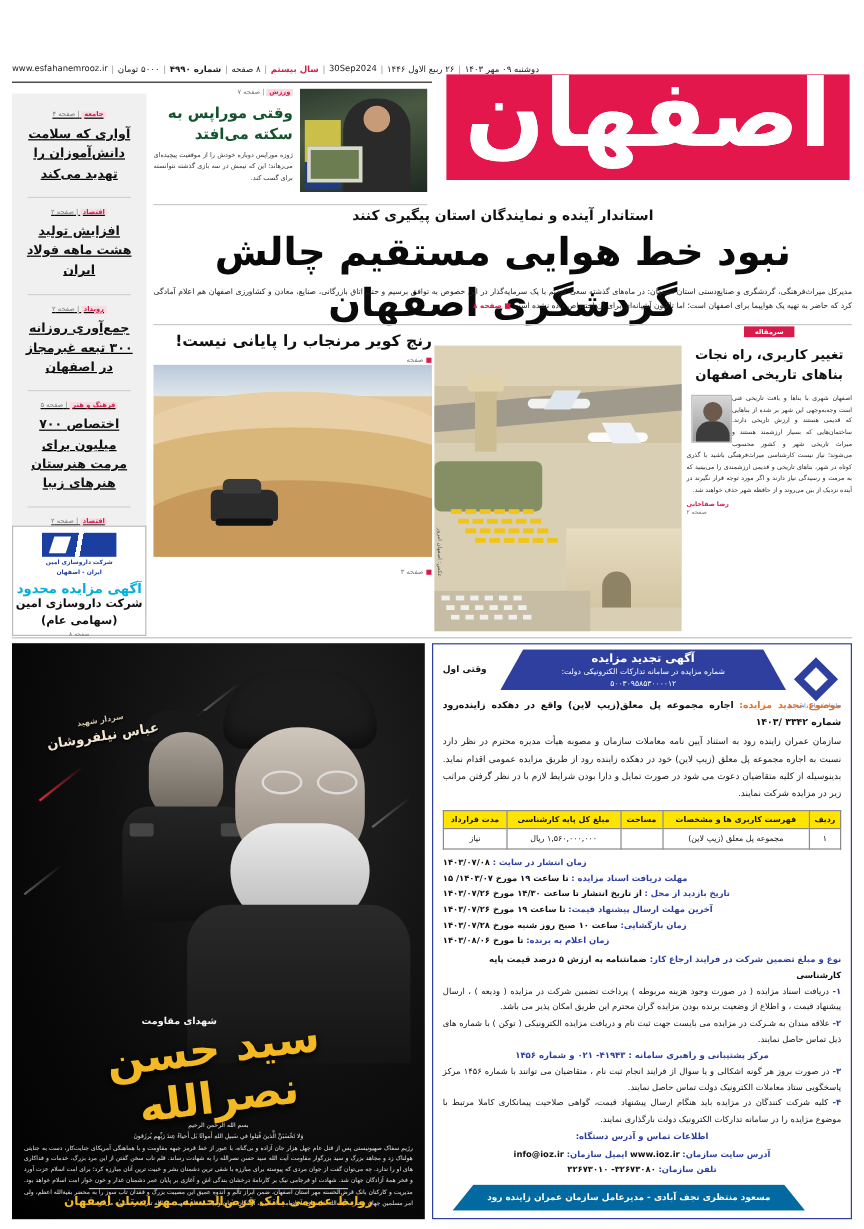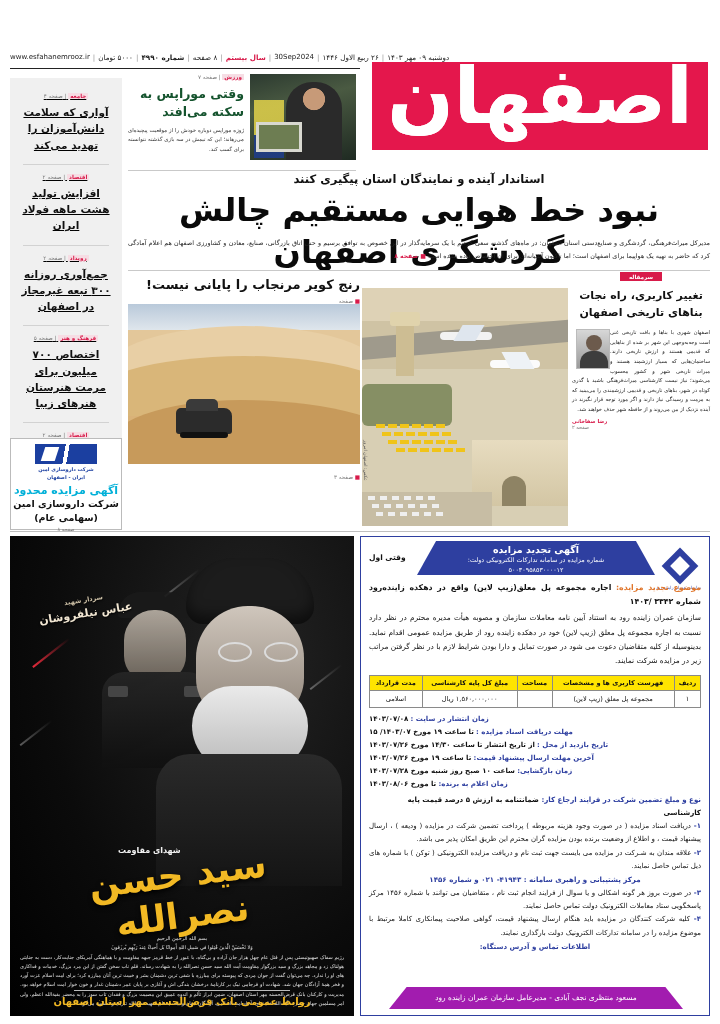--- a/index.html
+++ b/index.html
@@ -333,22 +333,22 @@
   .au-clauses .cl { font-size: 7px; line-height: 1.9; text-align: justify; color:#111; }
   .au-clauses .cl .n { color:#2e3fa0; font-weight: bold; }
   .au-contactline { font-size: 7.1px; color:#2e3fa0; font-weight: bold; text-align:center; line-height:1.9; }
 
   .au-contact { margin-top: 3px; direction: rtl; text-align: center; }
   .au-contact .ln { font-size: 7px; line-height: 1.8; color:#111; }
   .au-contact .ln .k { color:#2e3fa0; font-weight: bold; }
   .au-contact .ln .v { font-weight: bold; font-family: "DejaVu Sans", sans-serif; }
 
   .au-sign {
-    position: absolute; bottom: 6px; left: 28px; width: 294px; height: 22px;
-    background:#a21caf; color:#fff; font-size: 7.4px; font-weight: normal;
+    position: absolute; bottom: 6px; left: 16px; width: 294px; height: 22px;
+    background:#0369a1; color:#fff; font-size: 7.4px; font-weight: bold;
     direction: rtl; text-align: center; line-height: 22px;
     clip-path: polygon(6% 0, 94% 0, 100% 100%, 0% 100%);
   }
 </style>
 </head>
 <body>
 
 <div class="page">
 
   <div class="masthead-bar">
@@ -638,21 +638,21 @@
             <th>مبلغ کل پایه کارشناسی</th>
             <th>مدت قرارداد</th>
           </tr>
         </thead>
         <tbody>
           <tr>
             <td>۱</td>
             <td>مجموعه پل معلق (زیپ لاین)</td>
             <td></td>
             <td>۱,۵۶۰,۰۰۰,۰۰۰ ریال</td>
-            <td>اسلامی</td>
+            <td>نیاز</td>
           </tr>
         </tbody>
       </table>
 
       <div class="au-dates">
         <div class="ln">
           <span class="k">زمان انتشار در سایت :</span>
           <span class="v">۱۴۰۳/۰۷/۰۸</span>
         </div>
         <div class="ln">
@@ -695,19 +695,31 @@
           <span class="n">۳-</span>
           <span>در صورت بروز هر گونه اشکالی و یا سوال از فرایند انجام ثبت نام ، متقاضیان می توانند با شماره ۱۴۵۶ مرکز پاسخگویی ستاد معاملات الکترونیک دولت تماس حاصل نمایند.</span>
         </div>
         <div class="cl">
           <span class="n">۴-</span>
           <span>کلیه شرکت کنندگان در مزایده باید هنگام ارسال پیشنهاد قیمت، گواهی صلاحیت پیمانکاری کاملا مرتبط با موضوع مزایده را در سامانه تدارکات الکترونیک دولت بارگذاری نمایند.</span>
         </div>
         <div class="au-contactline">اطلاعات تماس و آدرس دستگاه:</div>
       </div>
 
+      <div class="au-contact">
+        <div class="ln">
+          <span class="k">آدرس سایت سازمان:</span>
+          <span class="v">www.ioz.ir</span>
+          <span class="k">ایمیل سازمان:</span>
+          <span class="v">info@ioz.ir</span>
+        </div>
+        <div class="ln">
+          <span class="k">تلفن سازمان:</span>
+          <span class="v">۳۲۶۷۳۰۸۰- ۳۲۶۷۳۰۱۰</span>
+        </div>
+      </div>
 
     </div>
 
     <div class="au-sign">مسعود منتظری نجف آبادی  - مدیرعامل سازمان عمران زاینده رود</div>
   </div>
 
 </div>
 
 </body></html>

